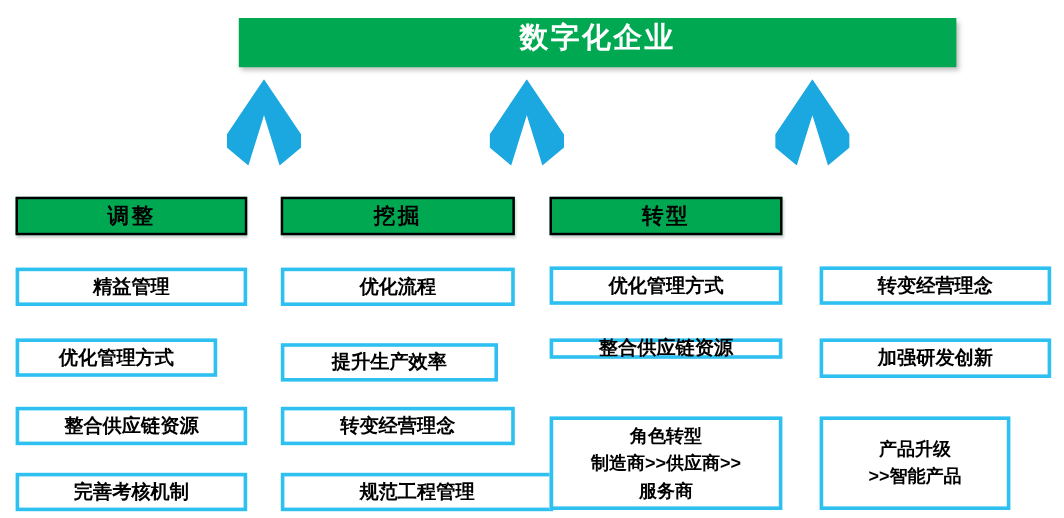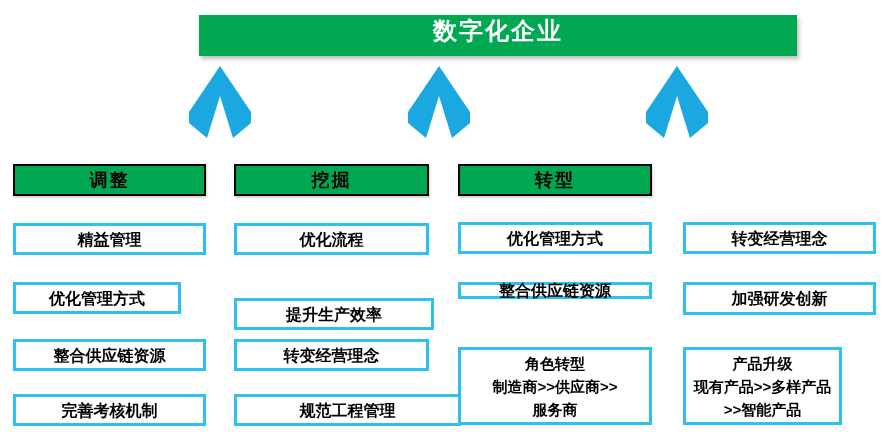--- a/index.html
+++ b/index.html
@@ -61,21 +61,21 @@
   <div class="item" style="left:13px;width:193px;top:339px;height:32px">
     <span class="ln">整合供应链资源</span>
   </div>
   <div class="item" style="left:13px;width:193px;top:394px;height:32px">
     <span class="ln">完善考核机制</span>
   </div>
 
   <div class="item" style="left:234px;width:195px;top:223px;height:32px">
     <span class="ln">优化流程</span>
   </div>
-  <div class="item" style="left:234px;width:200px;top:298px;height:32px">
+  <div class="item" style="left:234px;width:181px;top:286px;height:32px">
     <span class="ln">提升生产效率</span>
   </div>
   <div class="item" style="left:234px;width:195px;top:339px;height:32px">
     <span class="ln">转变经营理念</span>
   </div>
   <div class="item" style="left:234px;width:227px;top:394px;height:32px">
     <span class="ln">规范工程管理</span>
   </div>
 
   <div class="item" style="left:458px;width:194px;top:222px;height:32px">
@@ -91,17 +91,16 @@
   </div>
 
   <div class="item" style="left:683px;width:193px;top:222px;height:32px">
     <span class="ln">转变经营理念</span>
   </div>
   <div class="item" style="left:683px;width:193px;top:282px;height:33px">
     <span class="ln">加强研发创新</span>
   </div>
   <div class="item tall" style="left:683px;width:159px;top:347px;height:78px">
     <span class="ln">产品升级</span>
-    <span class="ln">现有产品&gt;&gt;多样产品</span>
     <span class="ln">&gt;&gt;智能产品</span>
   </div>
 
 </div>
 
 </body></html>

